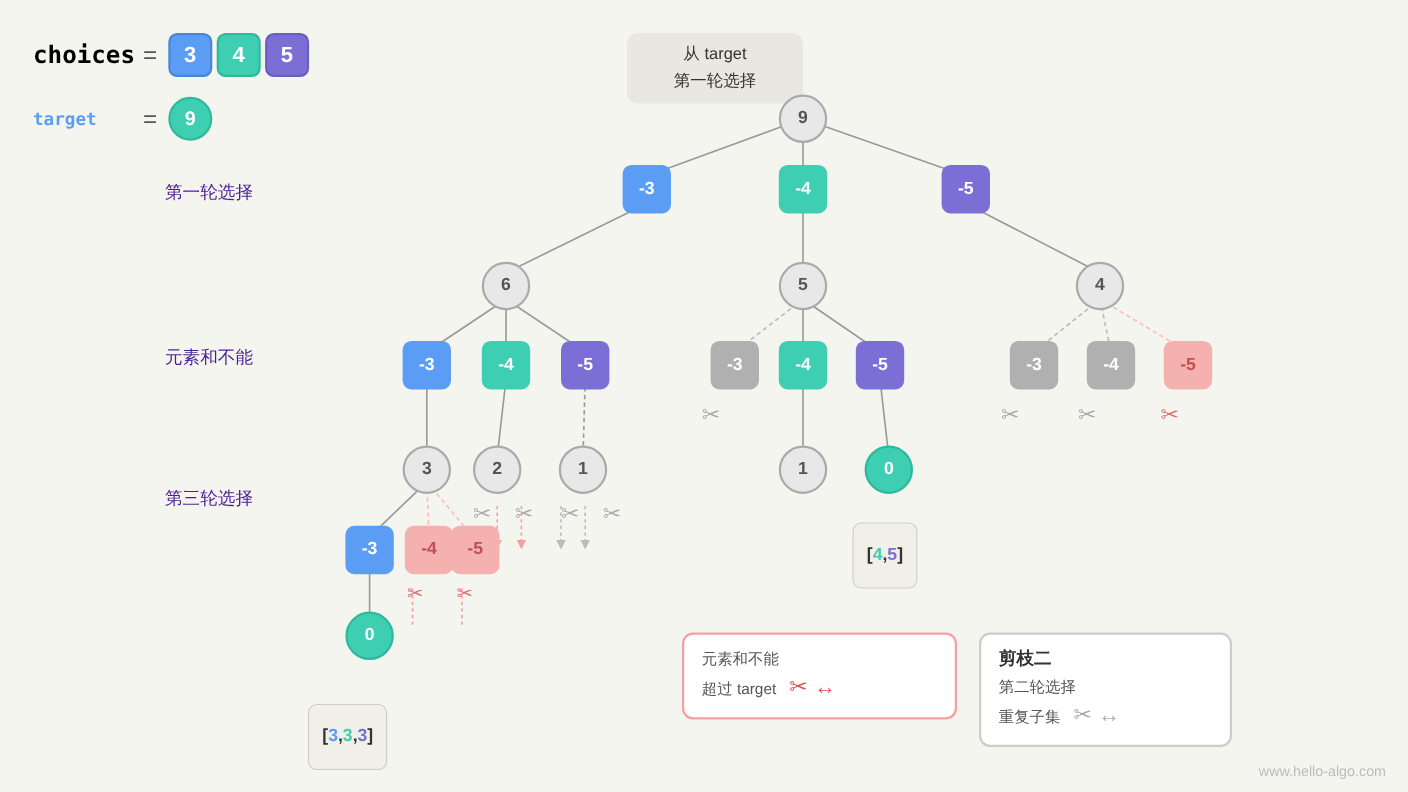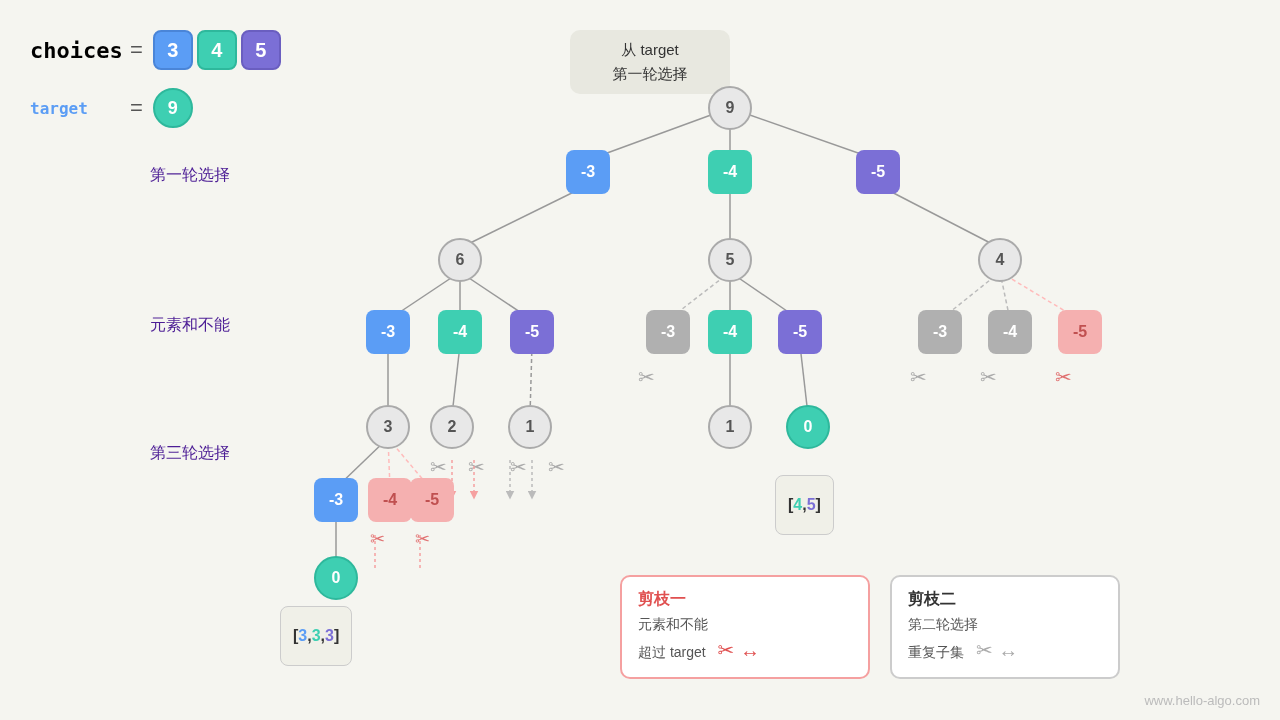--- a/index.html
+++ b/index.html
@@ -376,29 +376,28 @@
 
 <svg style="position:absolute;top:530px;left:365px;width:90px;height:50px;pointer-events:none;">
   <line x1="10" y1="5" x2="10" y2="40" stroke="#f5a0a0" stroke-width="1.5" stroke-dasharray="3,3"></line>
   <line x1="55" y1="5" x2="55" y2="40" stroke="#f5a0a0" stroke-width="1.5" stroke-dasharray="3,3"></line>
 </svg>
 
 <div class="node" style="left:336px;top:578px;">
   <div class="circle-node green">0</div>
 </div>
 
-<div class="result-box" style="left:280px;top:606px;text-align:center;">
+<div class="result-box" style="left:280px;top:640px;text-align:center;">
   [<span style="color:#5b9df5">3</span>,<span style="color:#3ecfb2">3</span>,<span style="color:#7b6fd6">3</span>]
 </div>
 <div class="result-box" style="left:775px;top:475px;">
   [<span style="color:#3ecfb2">4</span>,<span style="color:#7b6fd6">5</span>]
 </div>
 
 <div class="callout prune1" style="left:620px;top:575px;width:250px;">
-  <div class="callout-title">剪枝一</div>
   <div class="callout-body">
     <span>元素和不能</span><br>
     <span>超过 target</span>
     <span style="font-size:20px;color:#e05050;margin-left:8px;">✂ ↔</span>
   </div>
 </div>
 
 <div class="callout prune2" style="left:890px;top:575px;width:230px;">
   <div class="callout-title">剪枝二</div>
   <div class="callout-body">

